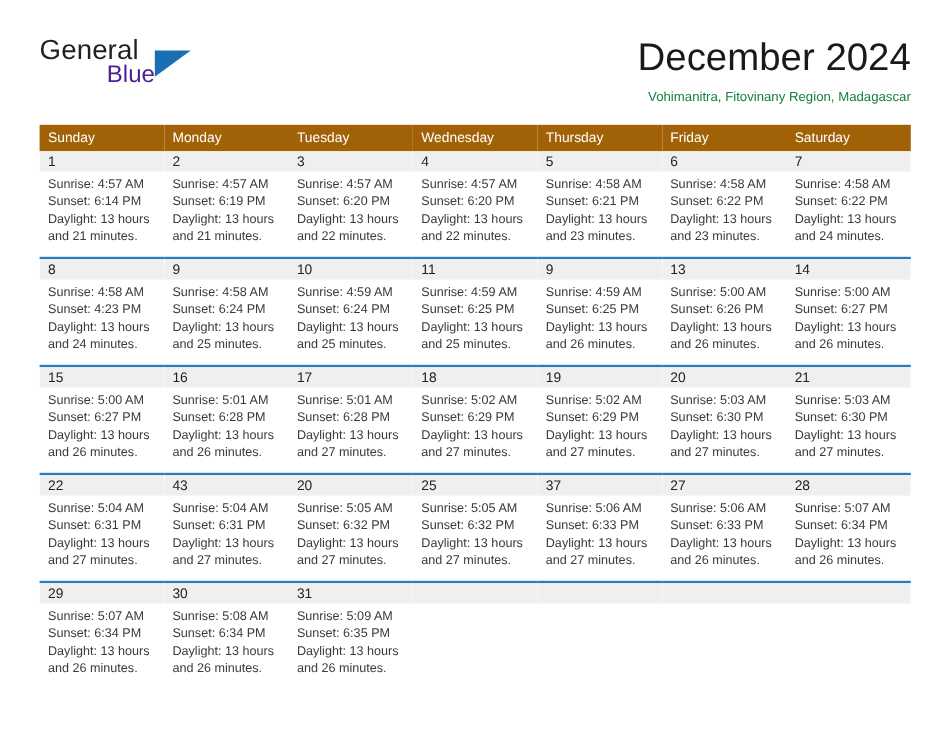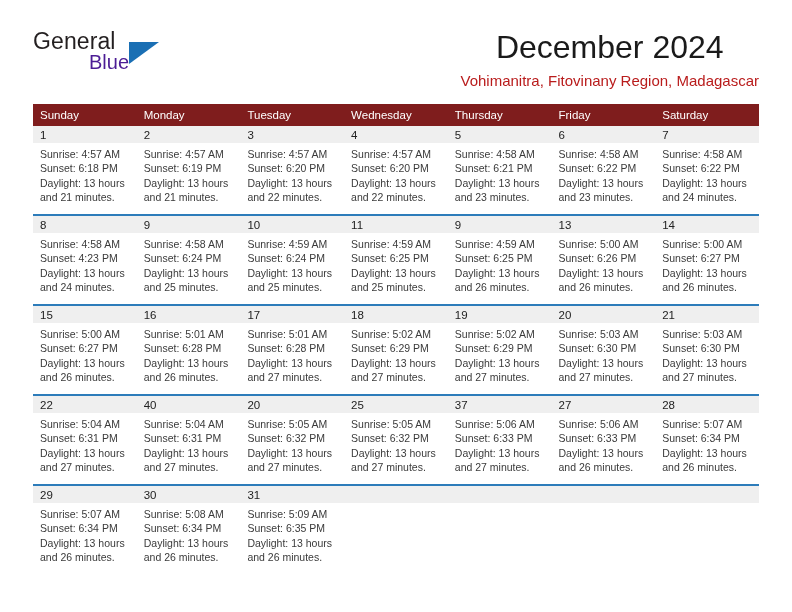--- a/index.html
+++ b/index.html
@@ -71,41 +71,41 @@
   }
   .month-title {
     font-size: 32px;
     font-weight: normal;
     color: #1a1a1a;
     line-height: 38px;
     white-space: nowrap;
     text-align: center;
   }
   .location {
-    font-size: 15px;
-    color: #b91c1c;
+    font-size: 11px;
+    color: #15803d;
     line-height: 22px;
     margin-top: 4px;
     white-space: nowrap;
   }
 
   
   .calendar {
     position: absolute;
     left: 33px;
     top: 104px;
     width: 726px;
     border-collapse: collapse;
     table-layout: fixed;
   }
   .calendar th {
     background: #3ب;
   }
   .dow {
-    background: #7f1d1d;
+    background: #a16207;
     color: #ffffff;
     font-size: 11.5px;
     font-weight: normal;
     text-align: left;
     padding: 5px 0 5px 7px;
     height: 11px;
     border: none;
   }
   .week-row > td {
     vertical-align: top;
@@ -181,21 +181,21 @@
       </tr>
     </thead>
     <tbody>
 
       <tr class="week-row first">
         <td>
             <div class="daycell">
           <div class="daynum-band">1</div>
           <div class="dayinfo">
             <div>Sunrise: 4:57 AM</div>
-            <div>Sunset: 6:18 PM</div>
+            <div>Sunset: 6:14 PM</div>
             <div class="daylight">Daylight: 13 hours and 21 minutes.</div>
           </div>
             </div>
           </td>
         <td>
             <div class="daycell">
           <div class="daynum-band">2</div>
           <div class="dayinfo">
             <div>Sunrise: 4:57 AM</div>
             <div>Sunset: 6:19 PM</div>
@@ -407,21 +407,21 @@
           <div class="daynum-band">22</div>
           <div class="dayinfo">
             <div>Sunrise: 5:04 AM</div>
             <div>Sunset: 6:31 PM</div>
             <div class="daylight">Daylight: 13 hours and 27 minutes.</div>
           </div>
             </div>
           </td>
         <td>
             <div class="daycell">
-          <div class="daynum-band">40</div>
+          <div class="daynum-band">43</div>
           <div class="dayinfo">
             <div>Sunrise: 5:04 AM</div>
             <div>Sunset: 6:31 PM</div>
             <div class="daylight">Daylight: 13 hours and 27 minutes.</div>
           </div>
             </div>
           </td>
         <td>
             <div class="daycell">
           <div class="daynum-band">20</div>

